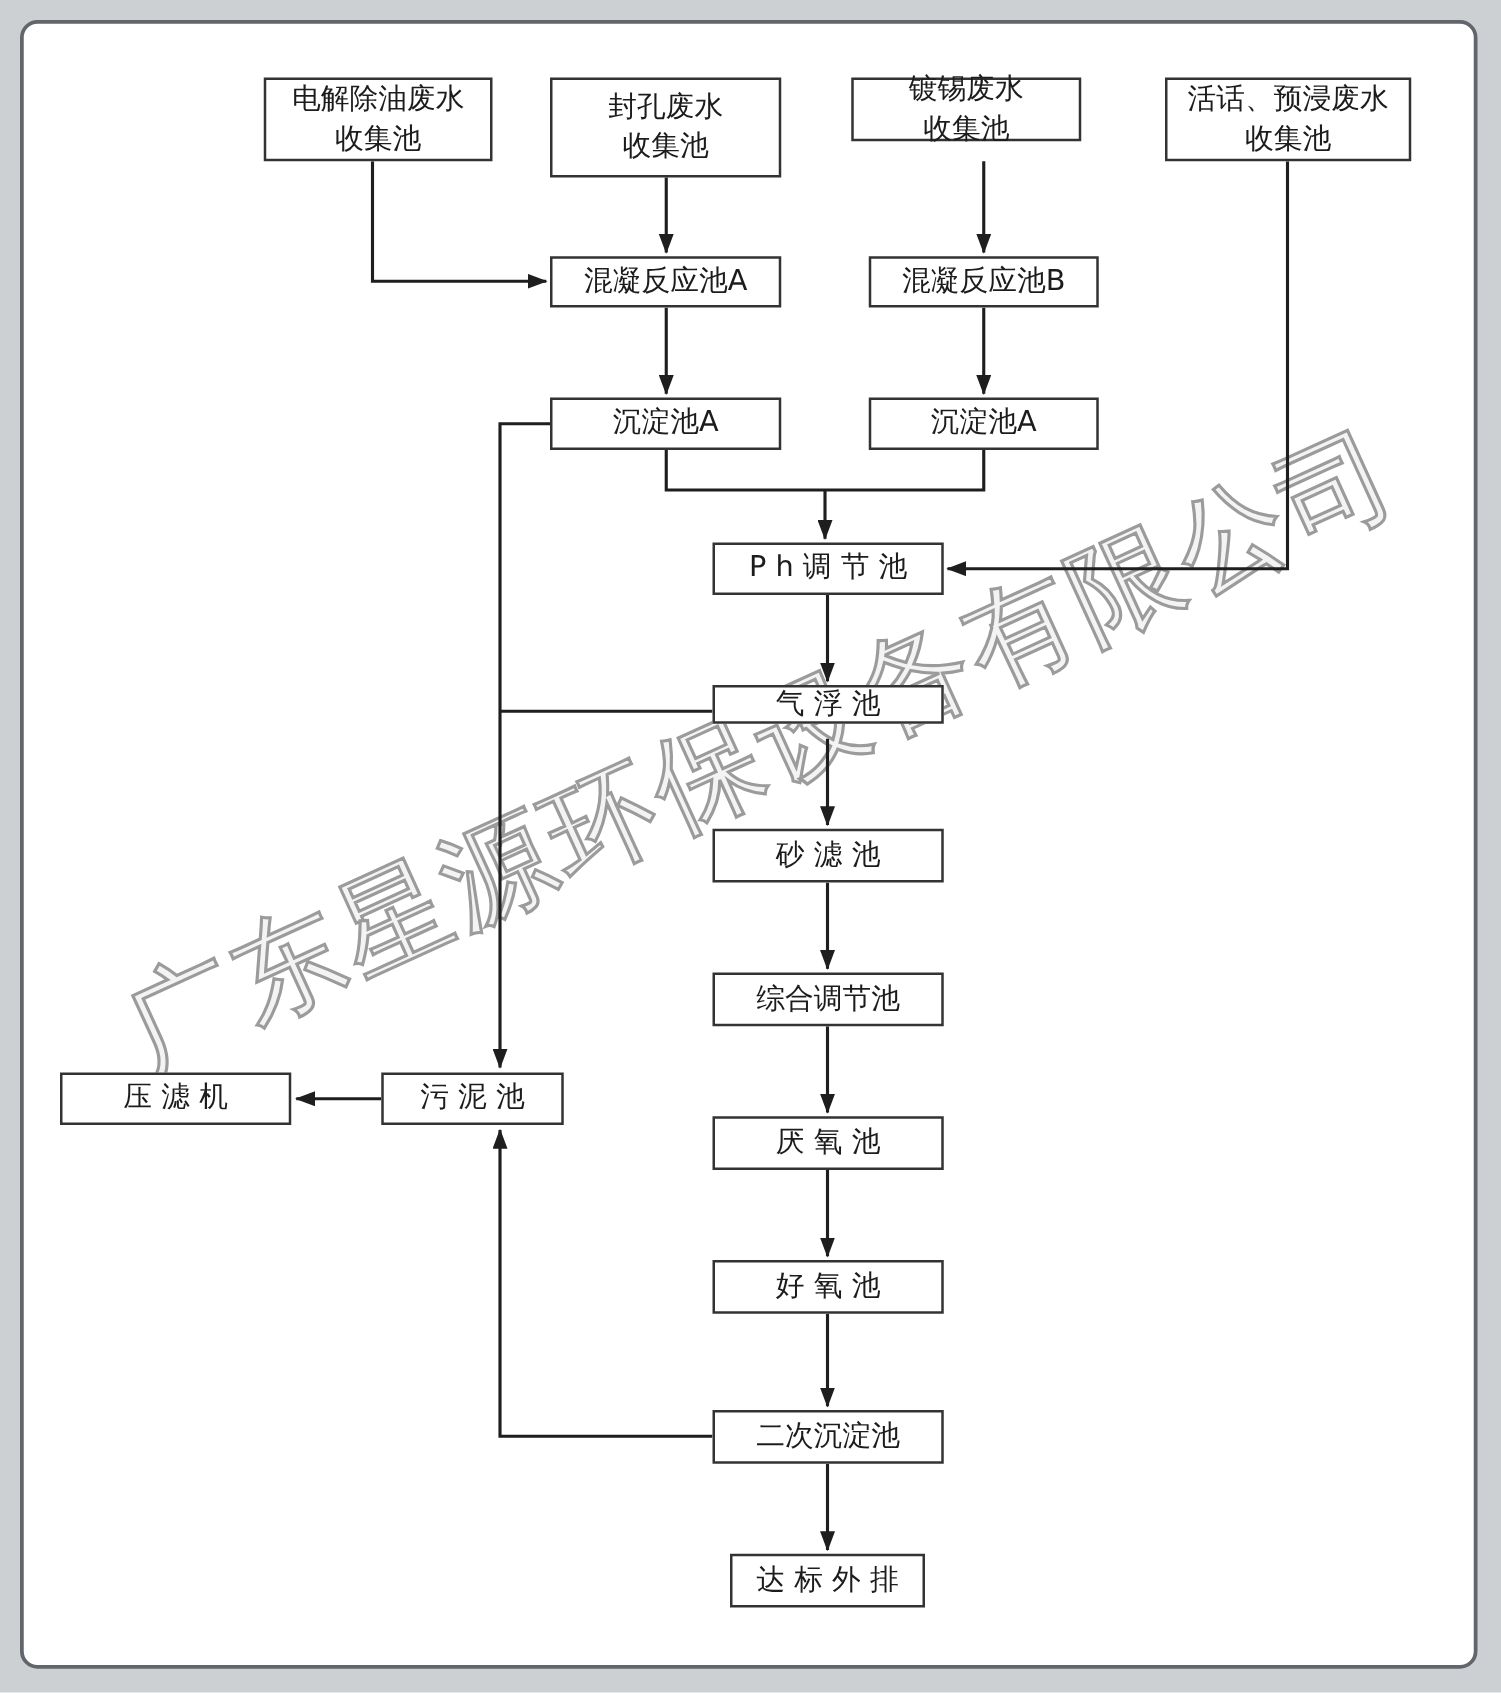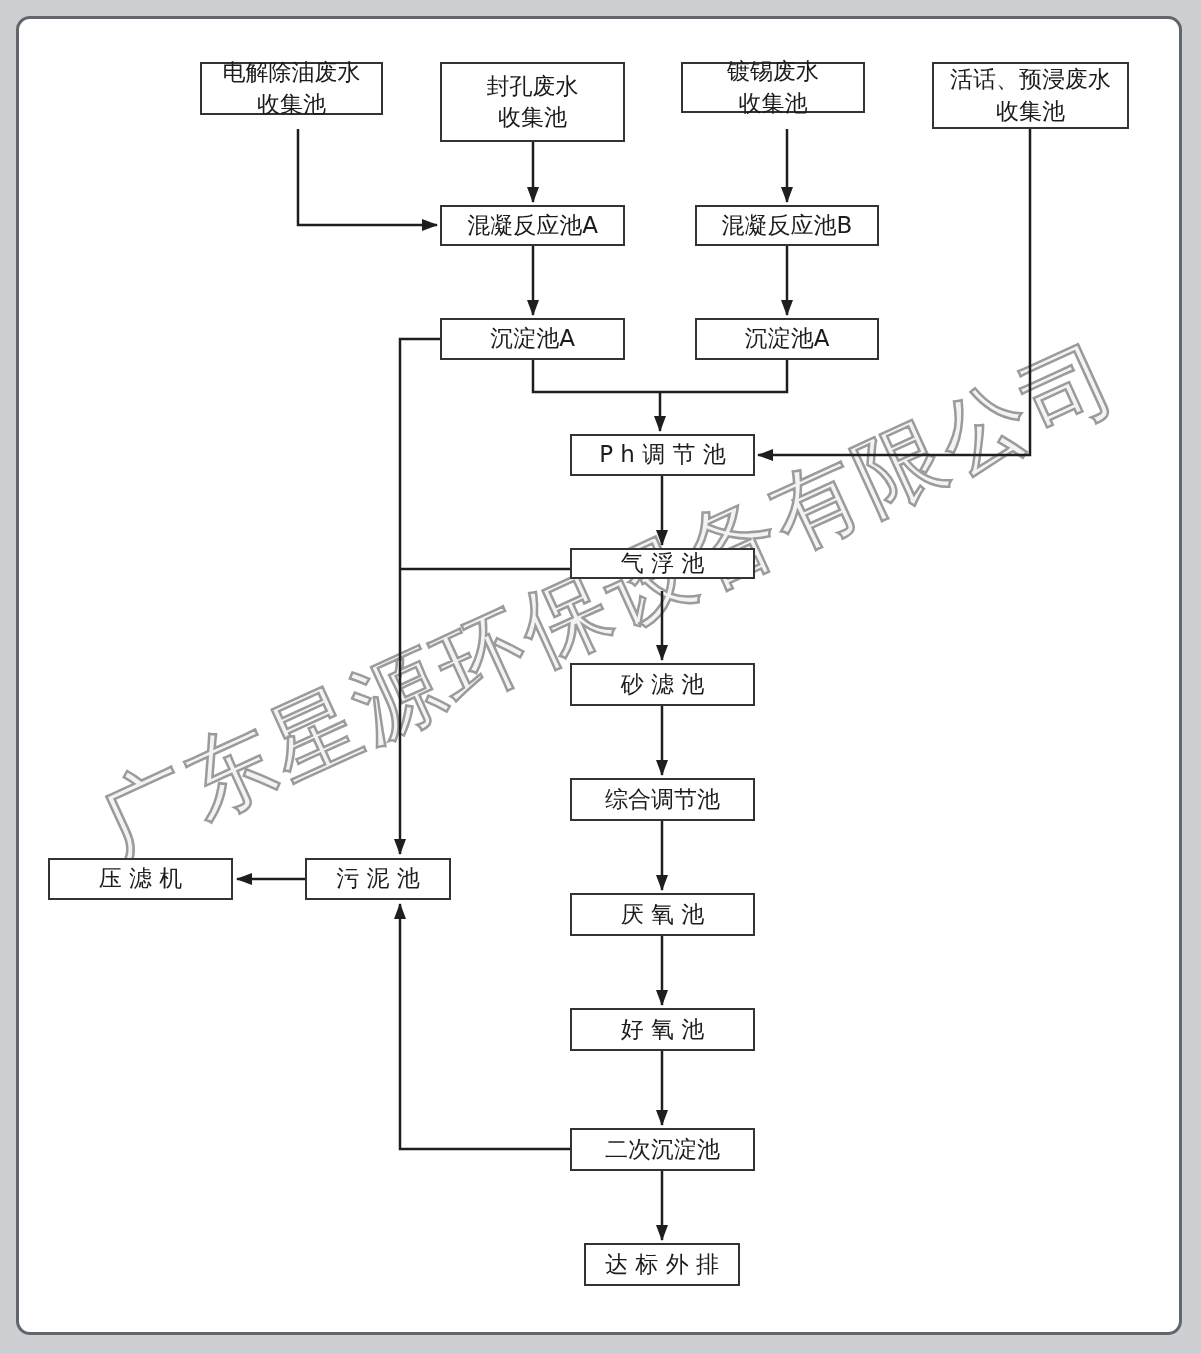--- a/index.html
+++ b/index.html
@@ -59,21 +59,21 @@
     <path d="M662,936 L662,1005" marker-end="url(#arrow)"></path>
     <path d="M662,1051 L662,1125" marker-end="url(#arrow)"></path>
     <path d="M662,1171 L662,1240" marker-end="url(#arrow)"></path>
     <path d="M440,339 L400,339 L400,854" marker-end="url(#arrow)"></path>
     <path d="M570,569 L400,569"></path>
     <path d="M570,1149 L400,1149 L400,904" marker-end="url(#arrow)"></path>
     <path d="M305,879 L237,879" marker-end="url(#arrow)"></path>
   </g>
 </svg>
 
-<div class="node" style="left:200px;top:62px;width:183px;height:53px">电解除油废水
+<div class="node" style="left:211px;top:62px;width:183px;height:67px">电解除油废水
 收集池</div>
 
 <div class="node" style="left:440px;top:62px;width:185px;height:80px">封孔废水
 收集池</div>
 
 <div class="node" style="left:681px;top:62px;width:184px;height:51px">镀锡废水
 收集池</div>
 
 <div class="node" style="left:932px;top:62px;width:197px;height:67px">活话、预浸废水
 收集池</div>

